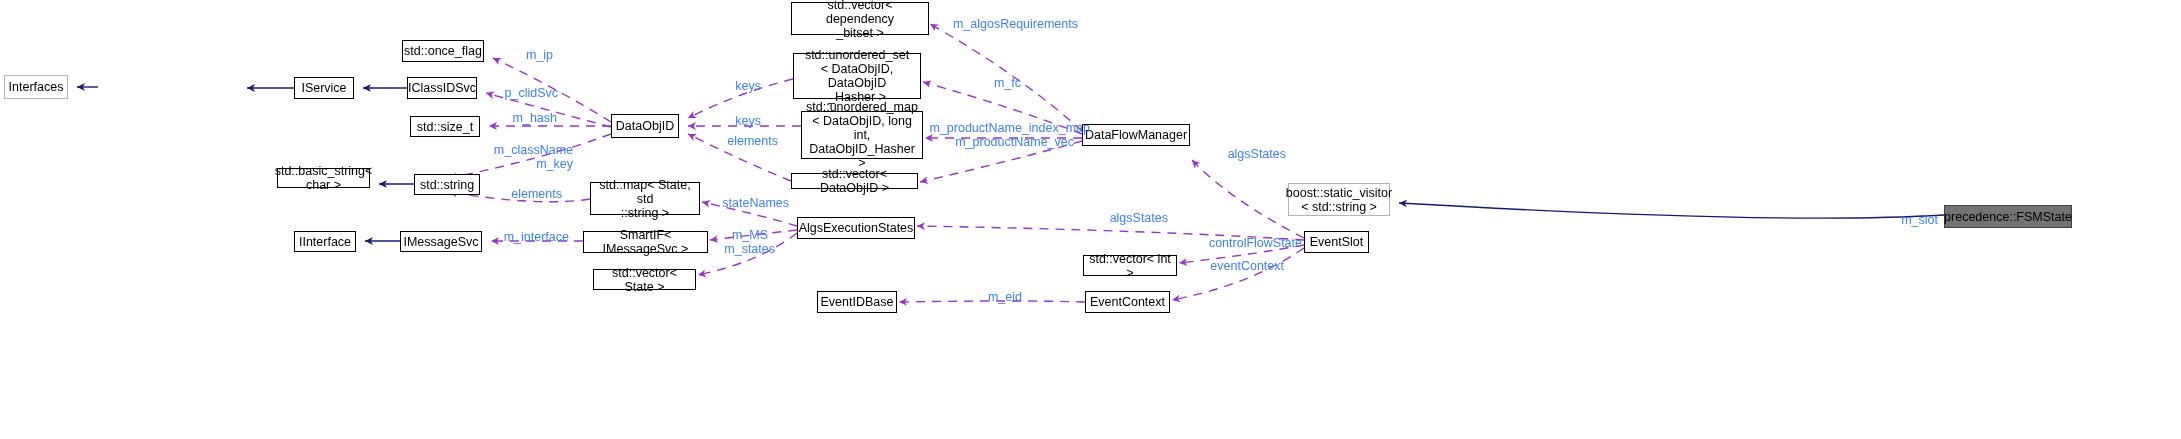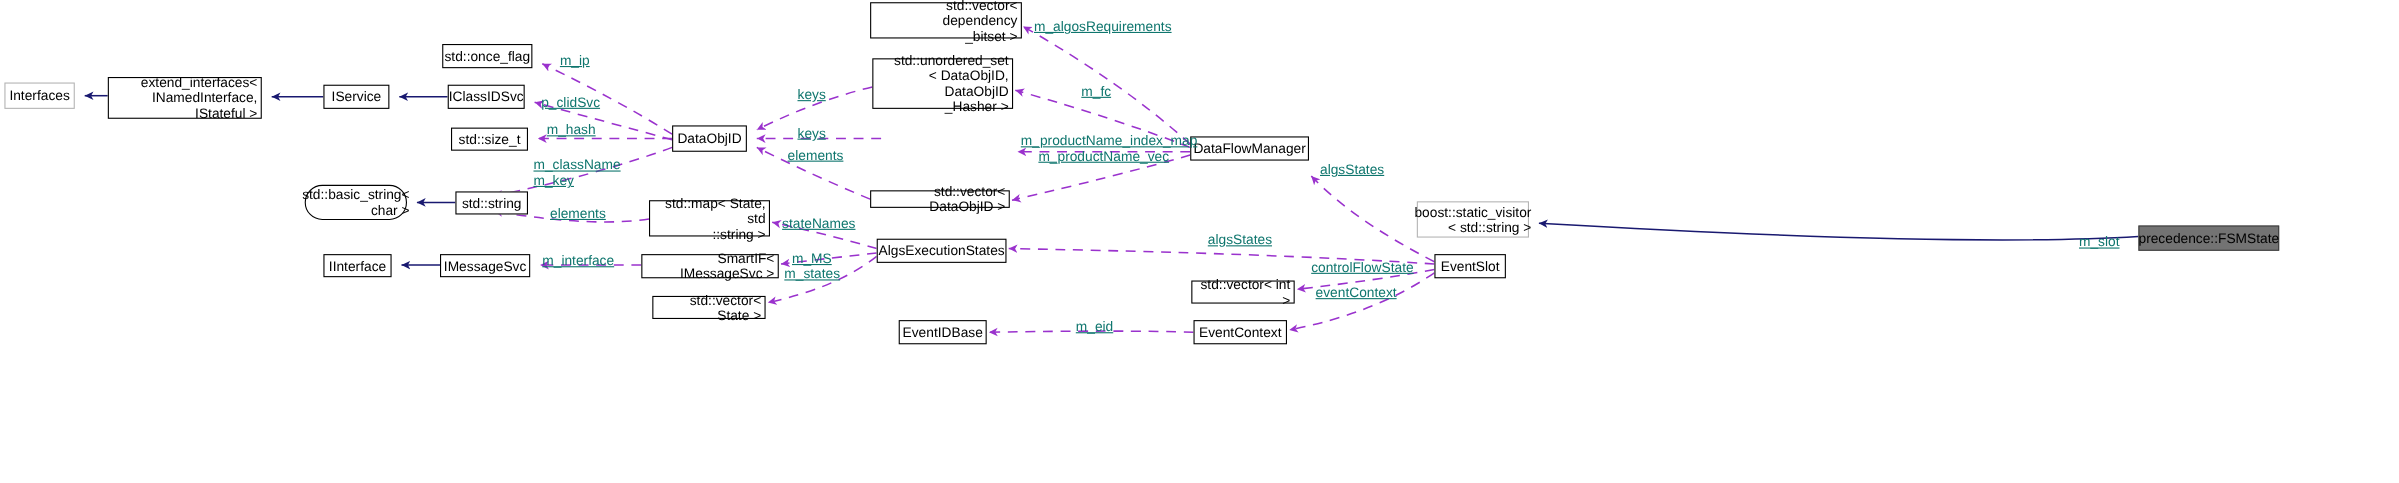--- a/index.html
+++ b/index.html
@@ -27,42 +27,41 @@
     position: absolute;
     box-sizing: border-box;
     border: 1px solid #000000;
     background: #ffffff;
     color: #000000;
     font-size: 12.5px;
     line-height: 1.12;
     display: flex;
     align-items: center;
     justify-content: center;
-    text-align: right;
+    text-align: center;
     white-space: pre-line;
     z-index: 3;
     padding: 1px 3px;
   }
   .node.ext {
     border: 1px solid #b4b4b4;
   }
   .node.current {
     background: #737373;
     border: 1px solid #404040;
   }
   .edge-label {
     position: absolute;
     font-size: 12.5px;
-    color: #0f766e;
+    color: #3b82f6;
     white-space: pre-line;
-    text-align: left;
+    text-align: right;
     line-height: 1.15;
     z-index: 4;
     background: transparent;
-    text-decoration: underline;
   }
 </style>
 </head>
 <body>
 
 <div id="diagram">
 
   <svg class="edges" viewBox="0 0 2181 439" xmlns="http://www.w3.org/2000/svg">
     <defs>
       <marker id="inh-arrow" markerWidth="9" markerHeight="9" refX="8" refY="4.5" orient="auto" markerUnits="userSpaceOnUse">
@@ -107,42 +106,43 @@
       <path d="M1082,141 Q1015,160 920,182"></path>
 
       <path d="M1304,238 Q1230,200 1192,160"></path>
       <path d="M1304,240 Q1150,230 917,226"></path>
       <path d="M1304,245 Q1250,255 1179,263"></path>
       <path d="M1304,248 Q1250,285 1172,300"></path>
     </g>
   </svg>
 
   <div class="node ext" style="left:4px;  top:75px;  width:64px;  height:24px;">Interfaces</div>
-  <div class="node" style="left:98px; top:70px;  width:140px; height:38px;">extend_interfaces&lt;
-INamedInterface, IStateful &gt;</div>
   <div class="node" style="left:294px;top:77px;  width:60px;  height:22px;">IService</div>
   <div class="node" style="left:407px;top:77px;  width:70px;  height:22px;">IClassIDSvc</div>
   <div class="node" style="left:402px;top:40px;  width:82px;  height:22px;">std::once_flag</div>
   <div class="node" style="left:410px;top:116px; width:70px;  height:21px;">std::size_t</div>
-  <div class="node" style="left:277px;top:168px; width:93px;  height:32px;border-radius:16px;">std::basic_string&lt;
+  <div class="node" style="left:277px;top:168px; width:93px;  height:20px;">std::basic_string&lt;
 char &gt;</div>
   <div class="node" style="left:414px;top:174px; width:66px;  height:21px;">std::string</div>
   <div class="node" style="left:294px;top:231px; width:62px;  height:21px;">IInterface</div>
   <div class="node" style="left:400px;top:231px; width:82px;  height:21px;">IMessageSvc</div>
   <div class="node" style="left:611px;top:114px; width:68px;  height:24px;">DataObjID</div>
   <div class="node" style="left:590px;top:182px; width:110px; height:33px;">std::map&lt; State, std
 ::string &gt;</div>
   <div class="node" style="left:583px;top:231px; width:125px; height:22px;">SmartIF&lt; IMessageSvc &gt;</div>
   <div class="node" style="left:593px;top:269px; width:103px; height:21px;">std::vector&lt; State &gt;</div>
   <div class="node" style="left:817px;top:291px; width:80px;  height:22px;">EventIDBase</div>
   <div class="node" style="left:791px;top:2px;   width:138px; height:33px;">std::vector&lt; dependency
 _bitset &gt;</div>
   <div class="node" style="left:793px;top:53px;  width:128px; height:46px;">std::unordered_set
 &lt; DataObjID, DataObjID
 _Hasher &gt;</div>
+  <div class="node" style="left:801px;top:111px; width:122px; height:48px;">std::unordered_map
+&lt; DataObjID, long int,
+DataObjID_Hasher &gt;</div>
   <div class="node" style="left:791px;top:173px; width:127px; height:16px;">std::vector&lt; DataObjID &gt;</div>
   <div class="node" style="left:797px;top:217px; width:118px; height:22px;">AlgsExecutionStates</div>
   <div class="node" style="left:1083px;top:255px;width:94px;  height:21px;">std::vector&lt; int &gt;</div>
   <div class="node" style="left:1085px;top:291px;width:85px;  height:22px;">EventContext</div>
   <div class="node" style="left:1082px;top:124px;width:108px; height:22px;">DataFlowManager</div>
   <div class="node ext" style="left:1288px;top:183px;width:102px; height:33px;">boost::static_visitor
 &lt; std::string &gt;</div>
   <div class="node" style="left:1304px;top:231px;width:65px;  height:22px;">EventSlot</div>
   <div class="node current" style="left:1944px;top:205px;width:128px; height:23px;">precedence::FSMState</div>
 

